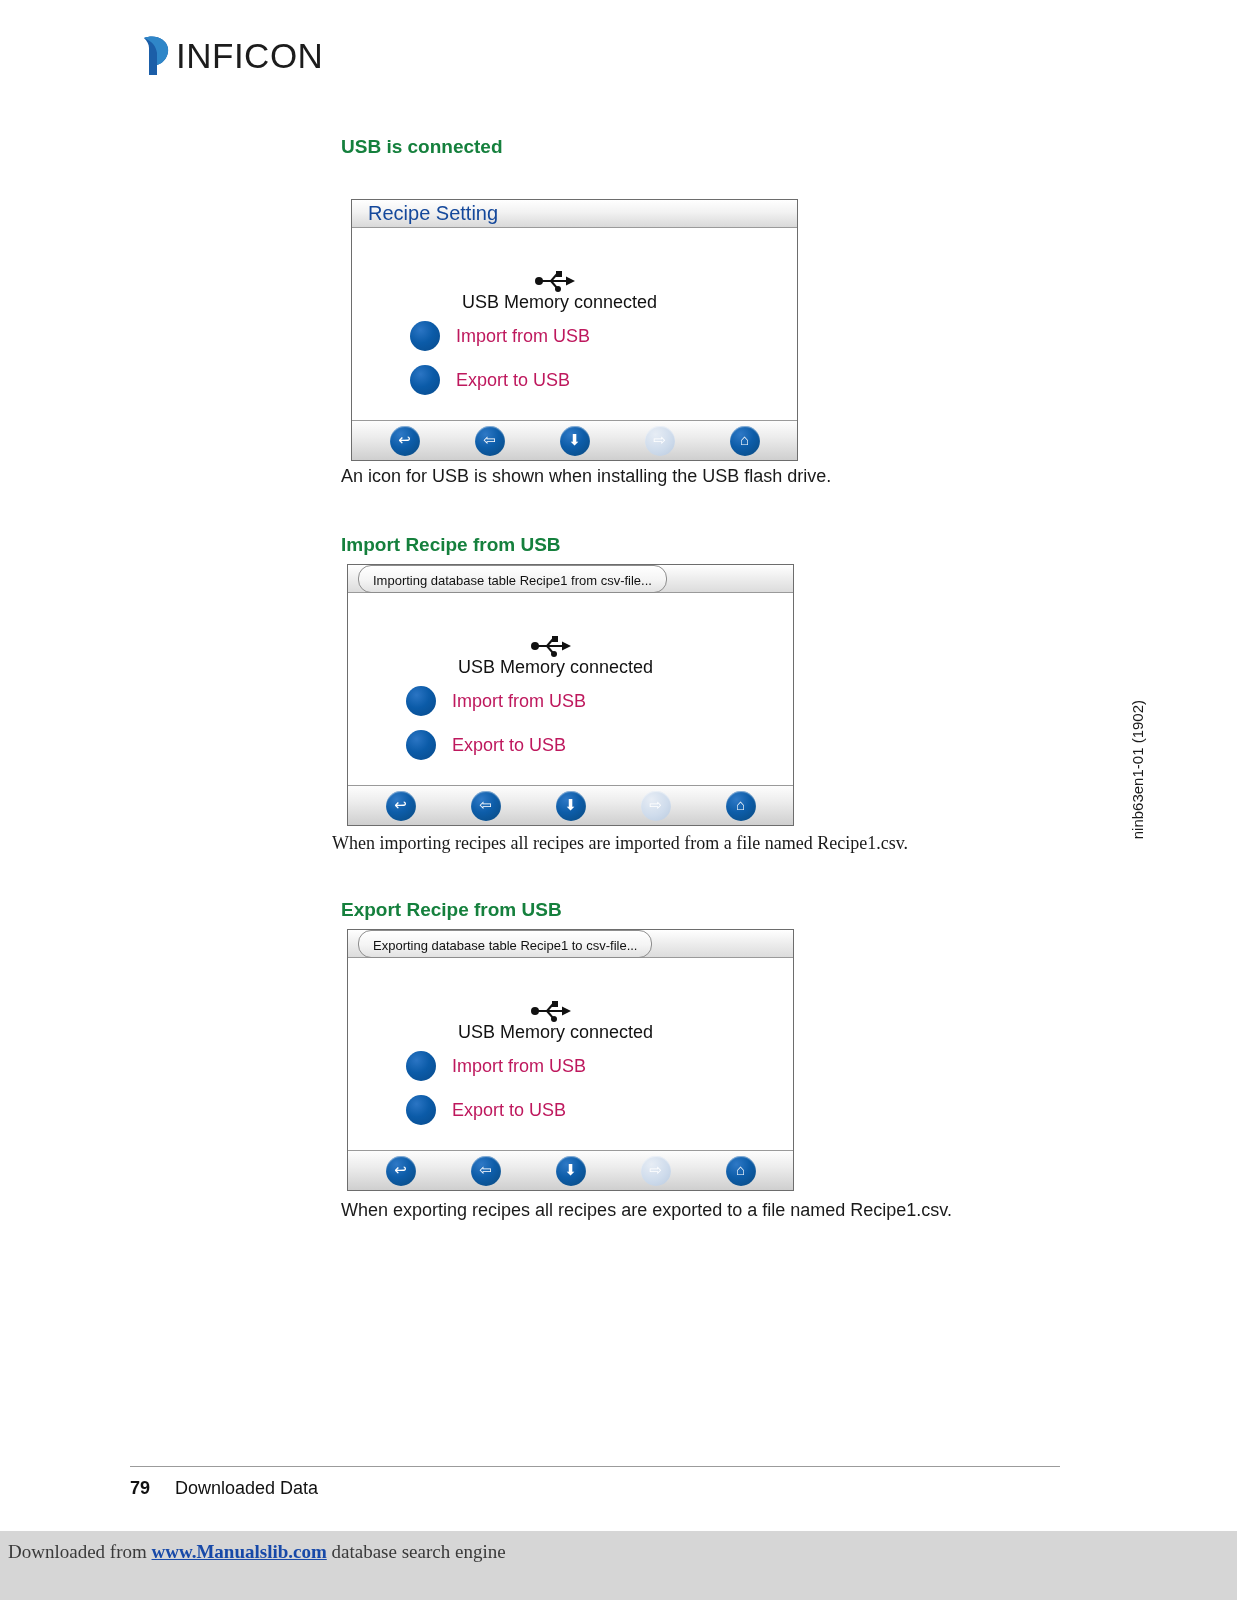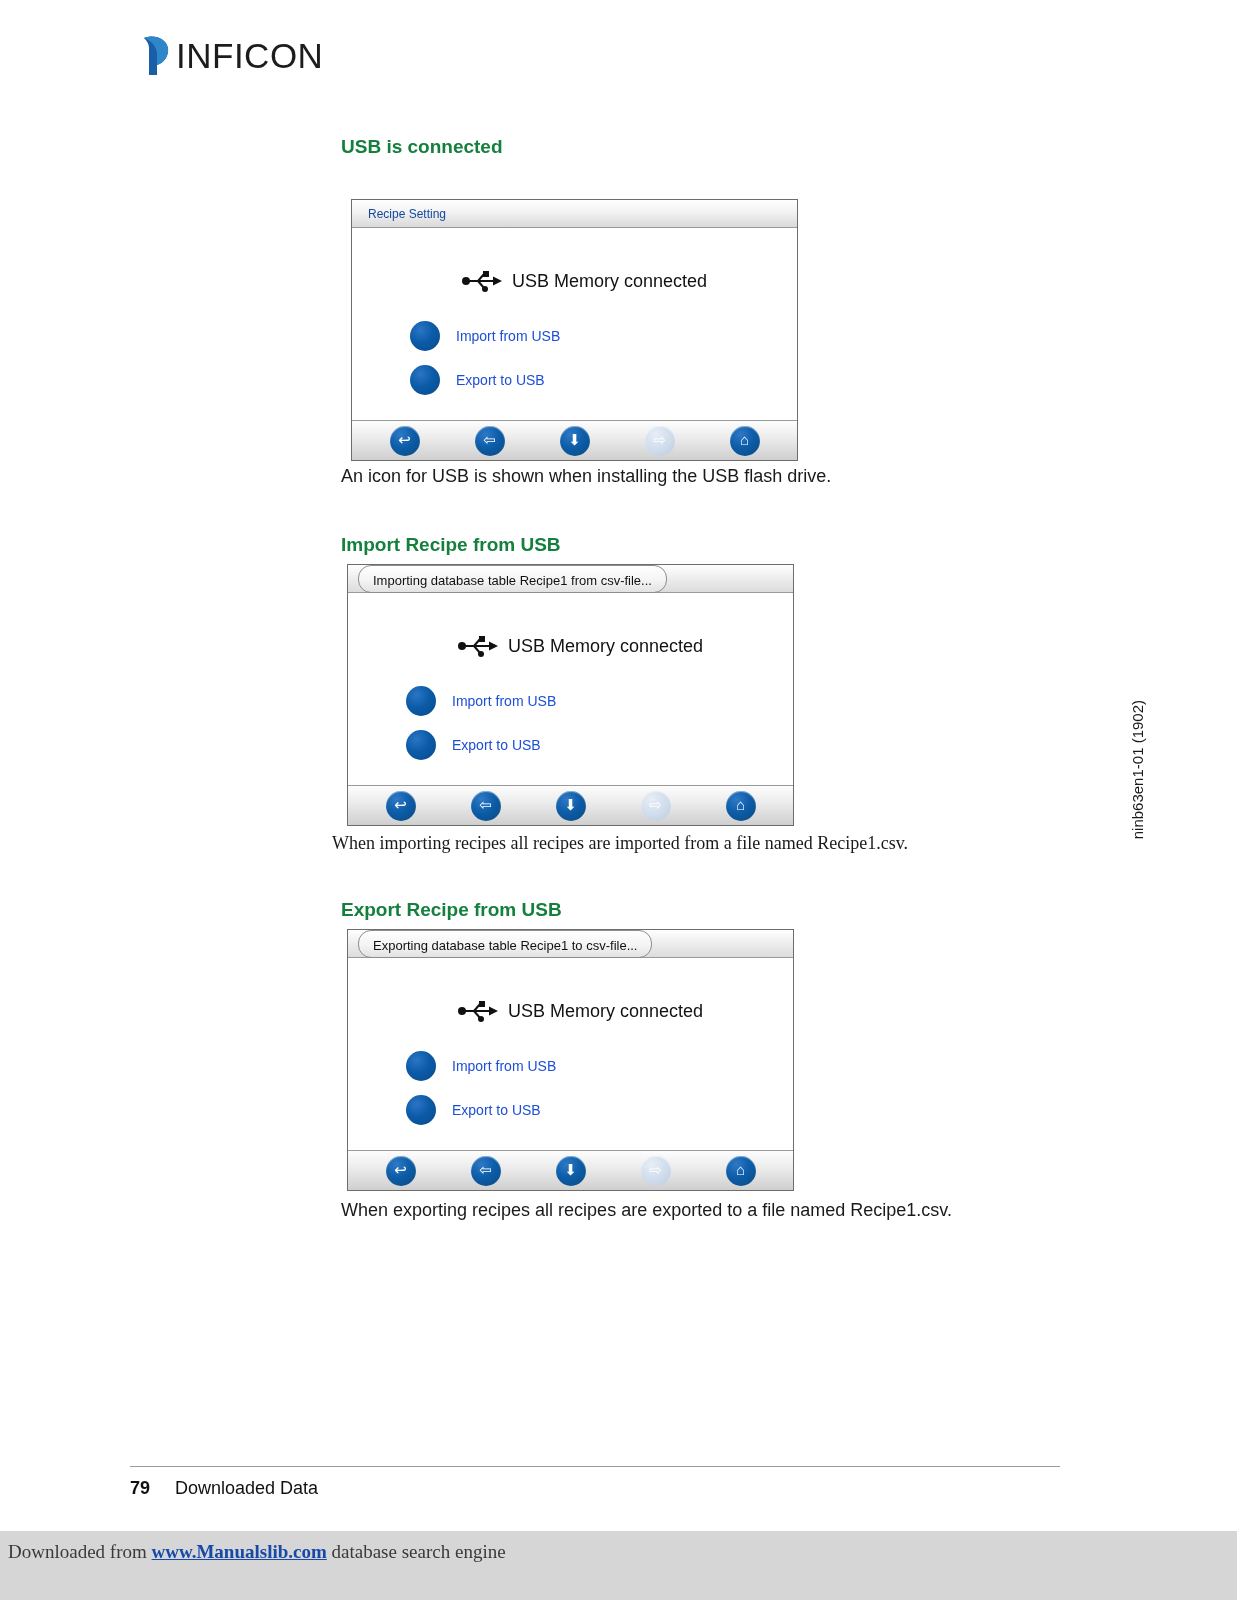--- a/index.html
+++ b/index.html
@@ -75,21 +75,21 @@
   .device-header {
     height: 28px;
     background: linear-gradient(to bottom, #ffffff 0%, #f2f2f2 45%, #d9d9d9 100%);
     border-bottom: 1px solid #9a9a9a;
     display: flex;
     align-items: center;
     padding-left: 16px;
     box-sizing: border-box;
   }
   .device-header-title {
-    font-size: 12px;
+    font-size: 20px;
     color: #14489b;
     text-align: right;
   }
   .device-header.pill-head {
     background: linear-gradient(to bottom, #ffffff 0%, #ededed 50%, #dcdcdc 100%);
     padding-left: 10px;
   }
   .status-pill {
     border: 1px solid #8d8d8d;
     border-radius: 13px;
@@ -104,20 +104,21 @@
     position: relative;
     height: 192px;
     background: #ffffff;
   }
   .usb-row {
     position: absolute;
     left: 110px;
     top: 42px;
     display: flex;
     align-items: center;
+    flex-direction: column;
   }
   .usb-icon {
     width: 40px;
     height: 22px;
     margin-right: 10px;
   }
   .usb-text {
     font-size: 18px;
     color: #121212;
   }
@@ -127,22 +128,22 @@
     align-items: center;
   }
   .opt-dot {
     width: 30px;
     height: 30px;
     border-radius: 50%;
     background: radial-gradient(circle at 35% 30%, #2b75c4 0%, #0b5ba8 45%, #084a8b 100%);
     margin-right: 16px;
   }
   .opt-label {
-    font-size: 14px;
-    color: #1d4ed8;
+    font-size: 18px;
+    color: #be185d;
   }
   .device-footer {
     height: 40px;
     background: linear-gradient(to bottom, #fdfdfd 0%, #ededed 40%, #cfcfcf 100%);
     border-top: 1px solid #9a9a9a;
     display: flex;
     align-items: center;
     justify-content: space-around;
     padding: 0 10px;
     box-sizing: border-box;

